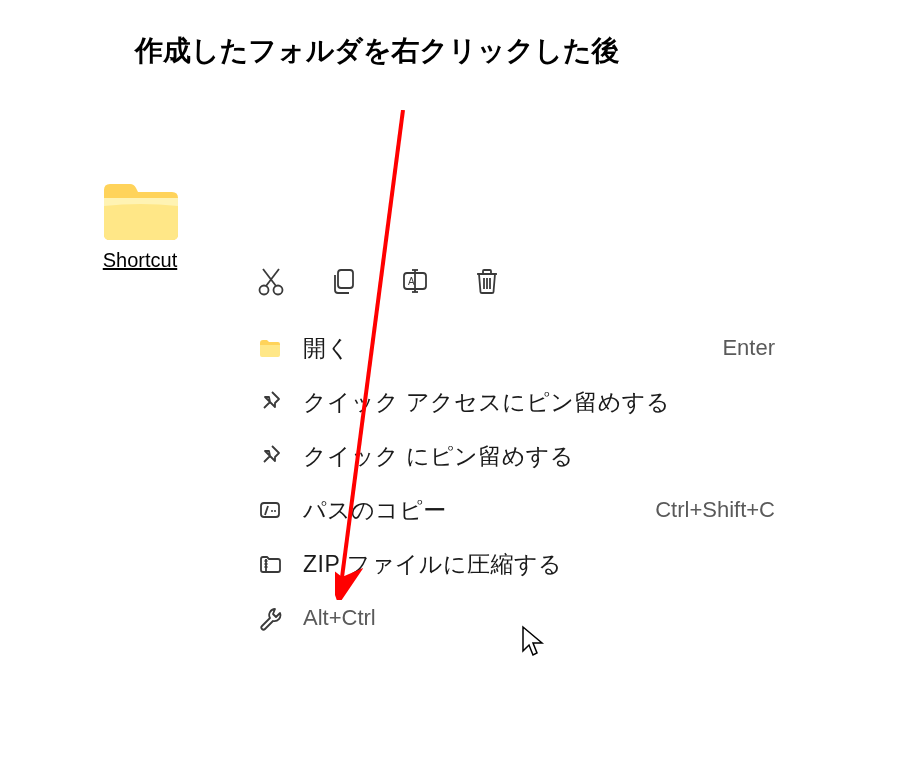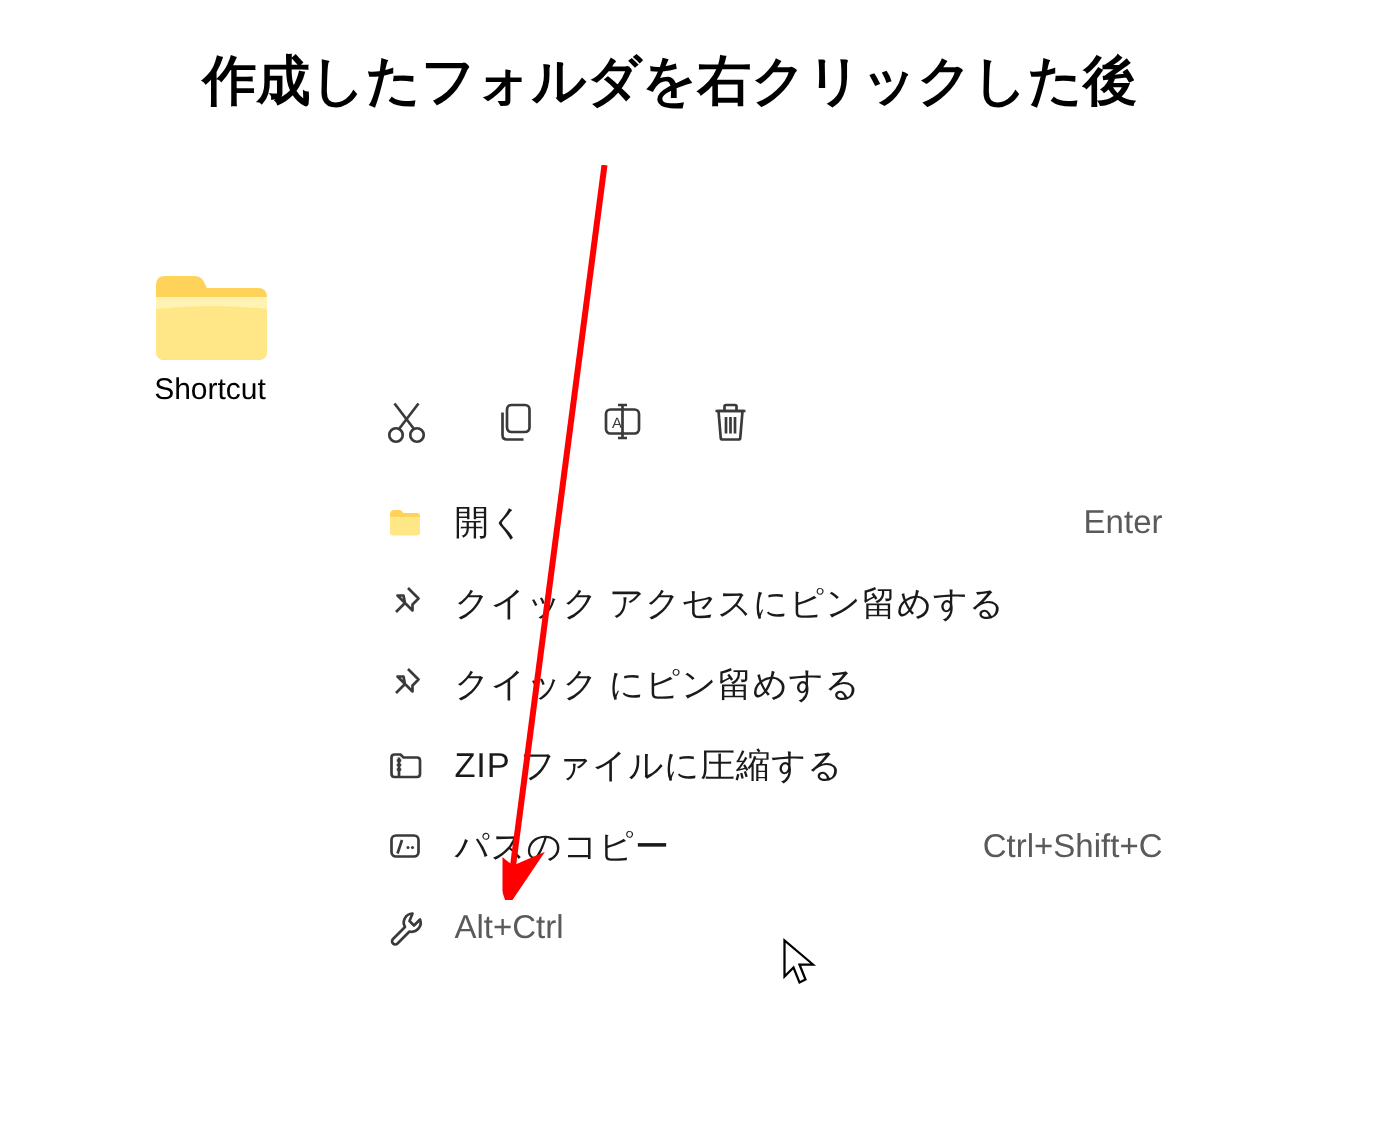--- a/index.html
+++ b/index.html
@@ -9,25 +9,24 @@
       background: #ffffff;
       font-family: "Yu Gothic UI", "Meiryo", "Segoe UI", sans-serif;
       position: relative;
       overflow: hidden;
     }
 
     .instruction {
       position: absolute;
       top: 30px;
       left: 135px;
-      font-size: 36px;
+      font-size: 28px;
       font-weight: 700;
       color: #000;
       line-height: 1.5;
-      font-family: Liberation Mono, monospace;
     }
 
     
     .arrow-svg {
       position: absolute;
       top: 110px;
       left: 335px;
       width: 80px;
       height: 490px;
       pointer-events: none;
@@ -35,20 +34,21 @@
     }
 
     
     .folder-item {
       position: absolute;
       top: 178px;
       left: 85px;
       width: 110px;
       text-align: center;
       cursor: pointer;
+      text-decoration: underline;
     }
     .folder-icon {
       width: 80px;
       height: 65px;
       margin: 0 auto 6px;
     }
     .folder-label {
       font-size: 20px;
       color: #000;
       text-shadow:
@@ -200,47 +200,47 @@
         <path d="M15 3 L22 10 L18 14 L18 18 L13 13 L7 19 M13 13 L8 8 L12 8 Z" stroke-linejoin="round"></path>
       </svg>
     </span>
     <span class="mi-label">クイック にピン留めする</span>
     <span class="mi-short"></span>
   </div>
 
   <div class="menu-item">
     <span class="mi-icon">
       <svg viewBox="0 0 26 26" fill="none" stroke="#3a3a3a" stroke-width="1.8">
+        <rect x="4" y="6" width="18" height="14" rx="3"></rect>
+        <line x1="8" y1="18" x2="11" y2="9"></line>
+        <circle cx="15" cy="14" r="1" fill="#3a3a3a" stroke="none"></circle>
+        <circle cx="18" cy="14" r="1" fill="#3a3a3a" stroke="none"></circle>
+      </svg>
+    </span>
+    <span class="mi-label">パスのコピー</span>
+    <span class="mi-short">Ctrl+Shift+C</span>
+  </div>
+
+  <div class="menu-item">
+    <span class="mi-icon">
+      <svg viewBox="0 0 26 26" fill="none" stroke="#3a3a3a" stroke-width="1.8">
         <path d="M4 8 Q4 6 6 6 L10 6 L12 8 L21 8 Q23 8 23 10 L23 19 Q23 21 21 21 L6 21 Q4 21 4 19 Z"></path>
         <line x1="9" y1="8" x2="9" y2="21"></line>
         <line x1="7.5" y1="10" x2="10.5" y2="10"></line>
         <line x1="7.5" y1="13" x2="10.5" y2="13"></line>
         <line x1="7.5" y1="16" x2="10.5" y2="16"></line>
       </svg>
     </span>
     <span class="mi-label">ZIP ファイルに圧縮する</span>
     <span class="mi-short"></span>
   </div>
 
   <div class="menu-item">
     <span class="mi-icon">
       <svg viewBox="0 0 26 26" fill="none" stroke="#3a3a3a" stroke-width="1.8">
-        <rect x="4" y="6" width="18" height="14" rx="3"></rect>
-        <line x1="8" y1="18" x2="11" y2="9"></line>
-        <circle cx="15" cy="14" r="1" fill="#3a3a3a" stroke="none"></circle>
-        <circle cx="18" cy="14" r="1" fill="#3a3a3a" stroke="none"></circle>
-      </svg>
-    </span>
-    <span class="mi-label">パスのコピー</span>
-    <span class="mi-short">Ctrl+Shift+C</span>
-  </div>
-
-  <div class="menu-item">
-    <span class="mi-icon">
-      <svg viewBox="0 0 26 26" fill="none" stroke="#3a3a3a" stroke-width="1.8">
         <path d="M18 4 a6 6 0 0 0 -5 9 L5 21 a2 2 0 0 0 3 3 L16 16 a6 6 0 0 0 7 -8 L19 12 L16 9 Z" stroke-linejoin="round"></path>
       </svg>
     </span>
     <span class="mi-short">Alt+Ctrl</span>
   </div>
 
 </div>
 
 <svg class="cursor" viewBox="0 0 26 34">
   <path d="M3 2 L3 26 L9 20 L13 30 L17 28 L13 18 L22 18 Z" fill="#fff" stroke="#000" stroke-width="1.5"></path>

